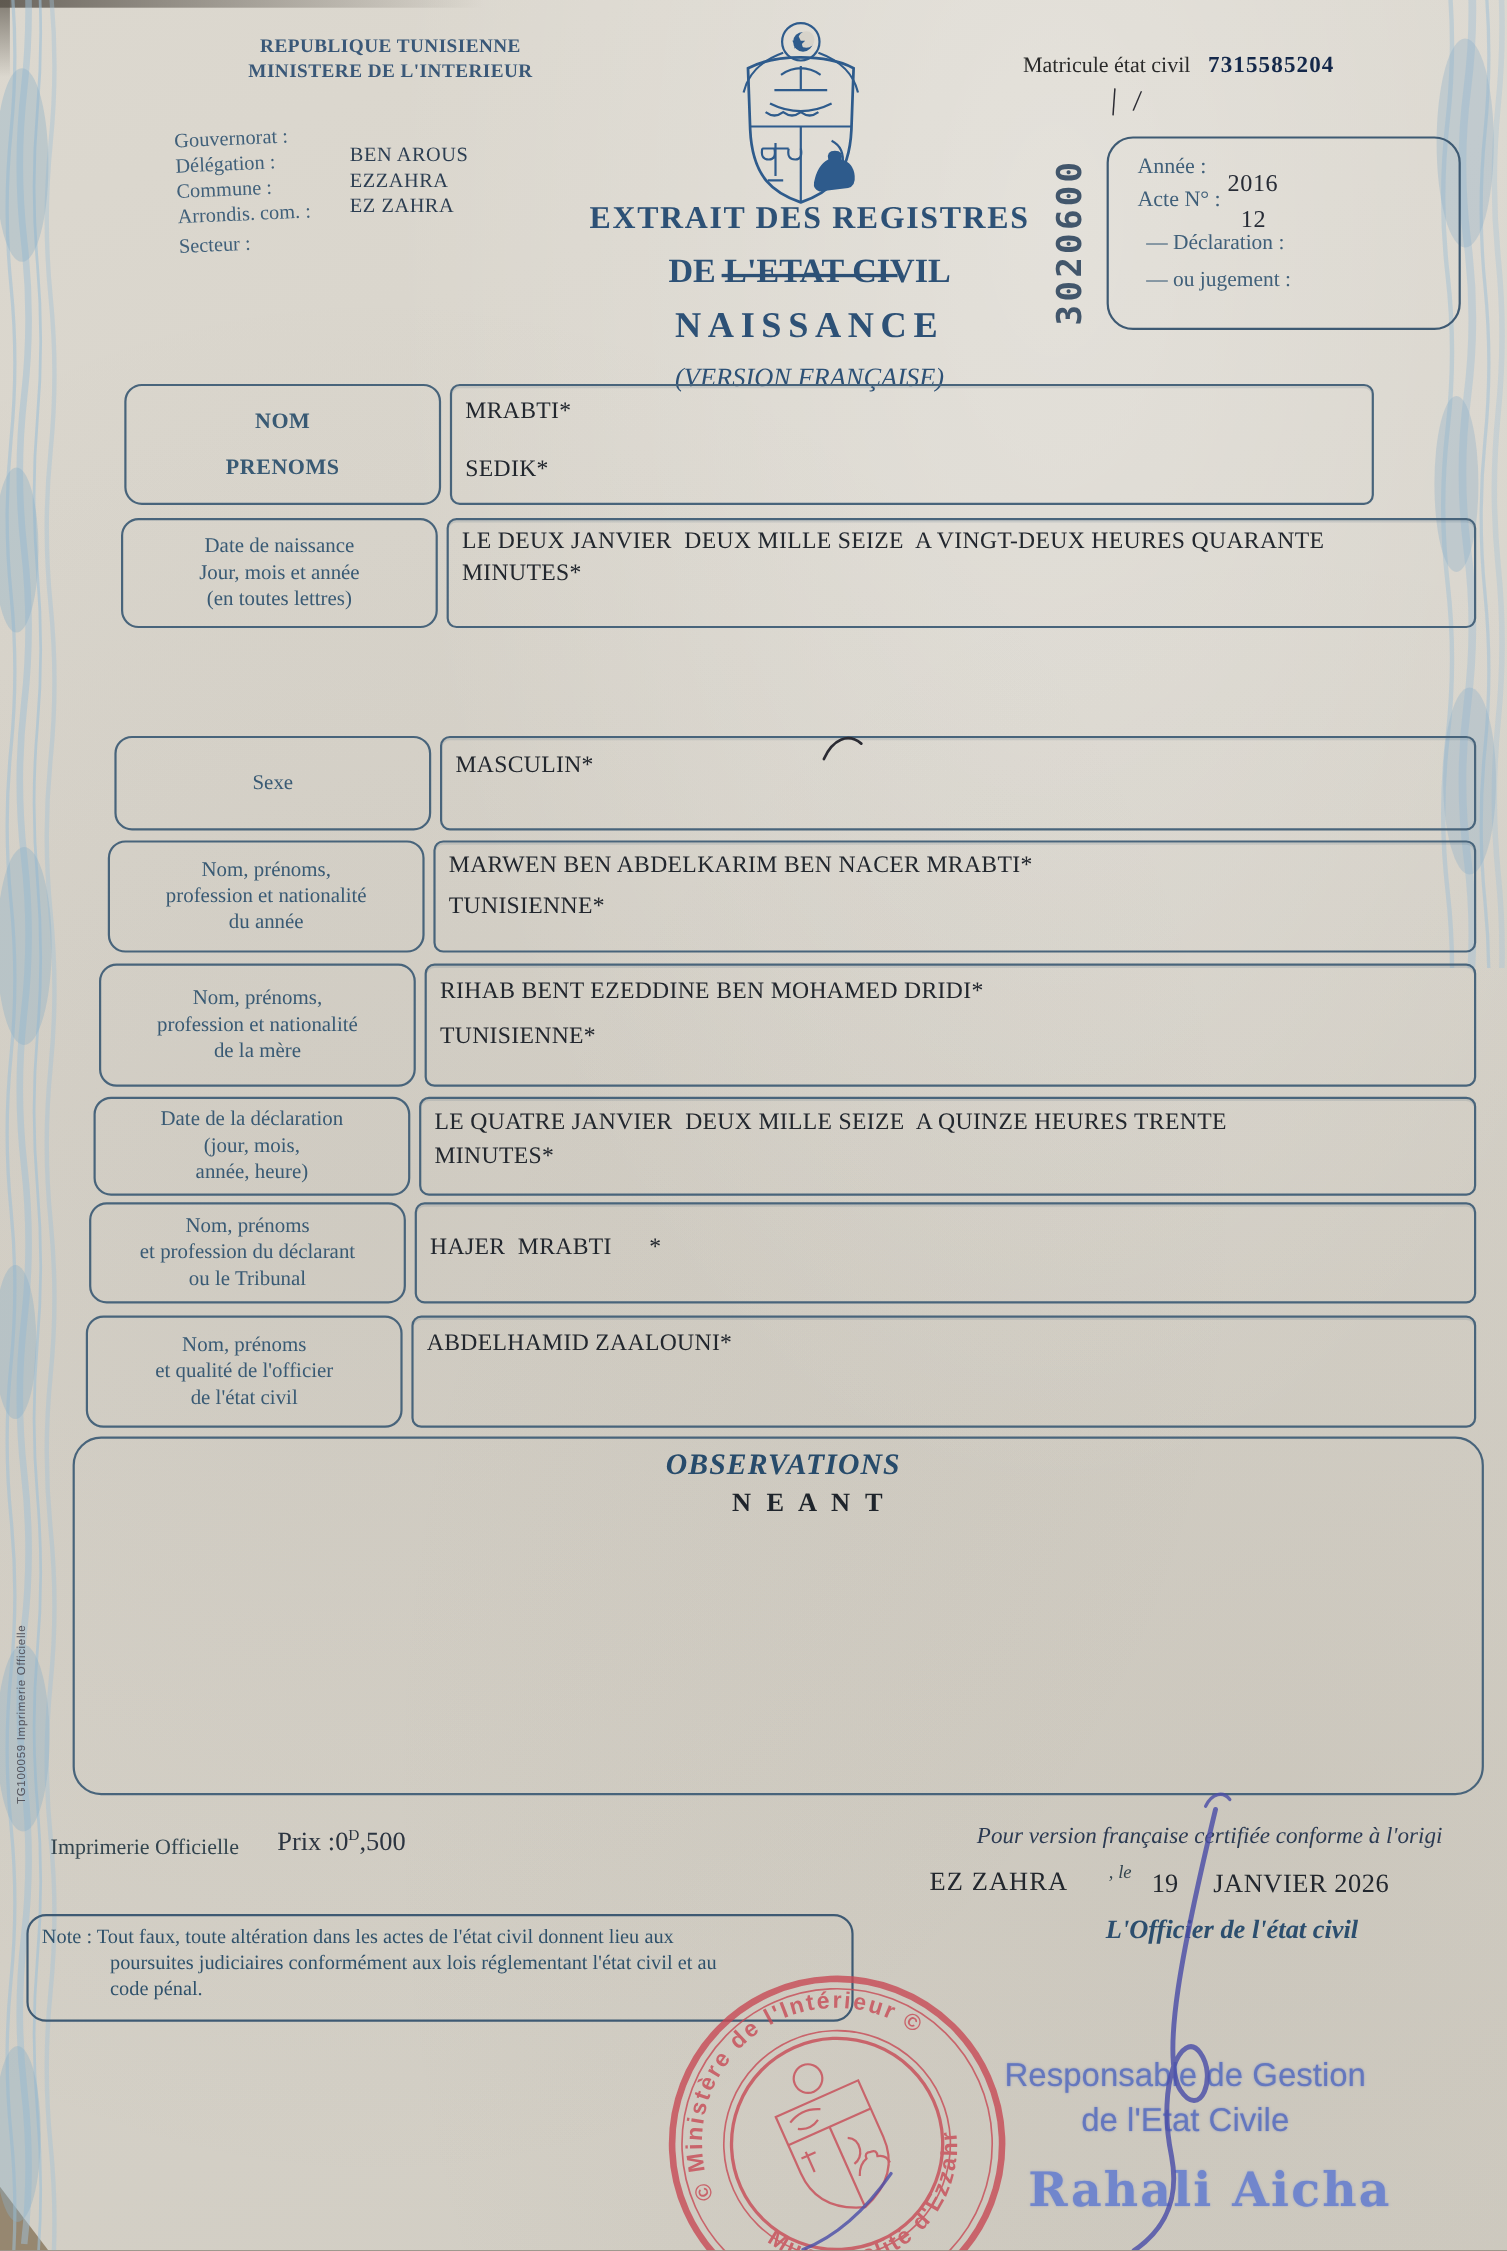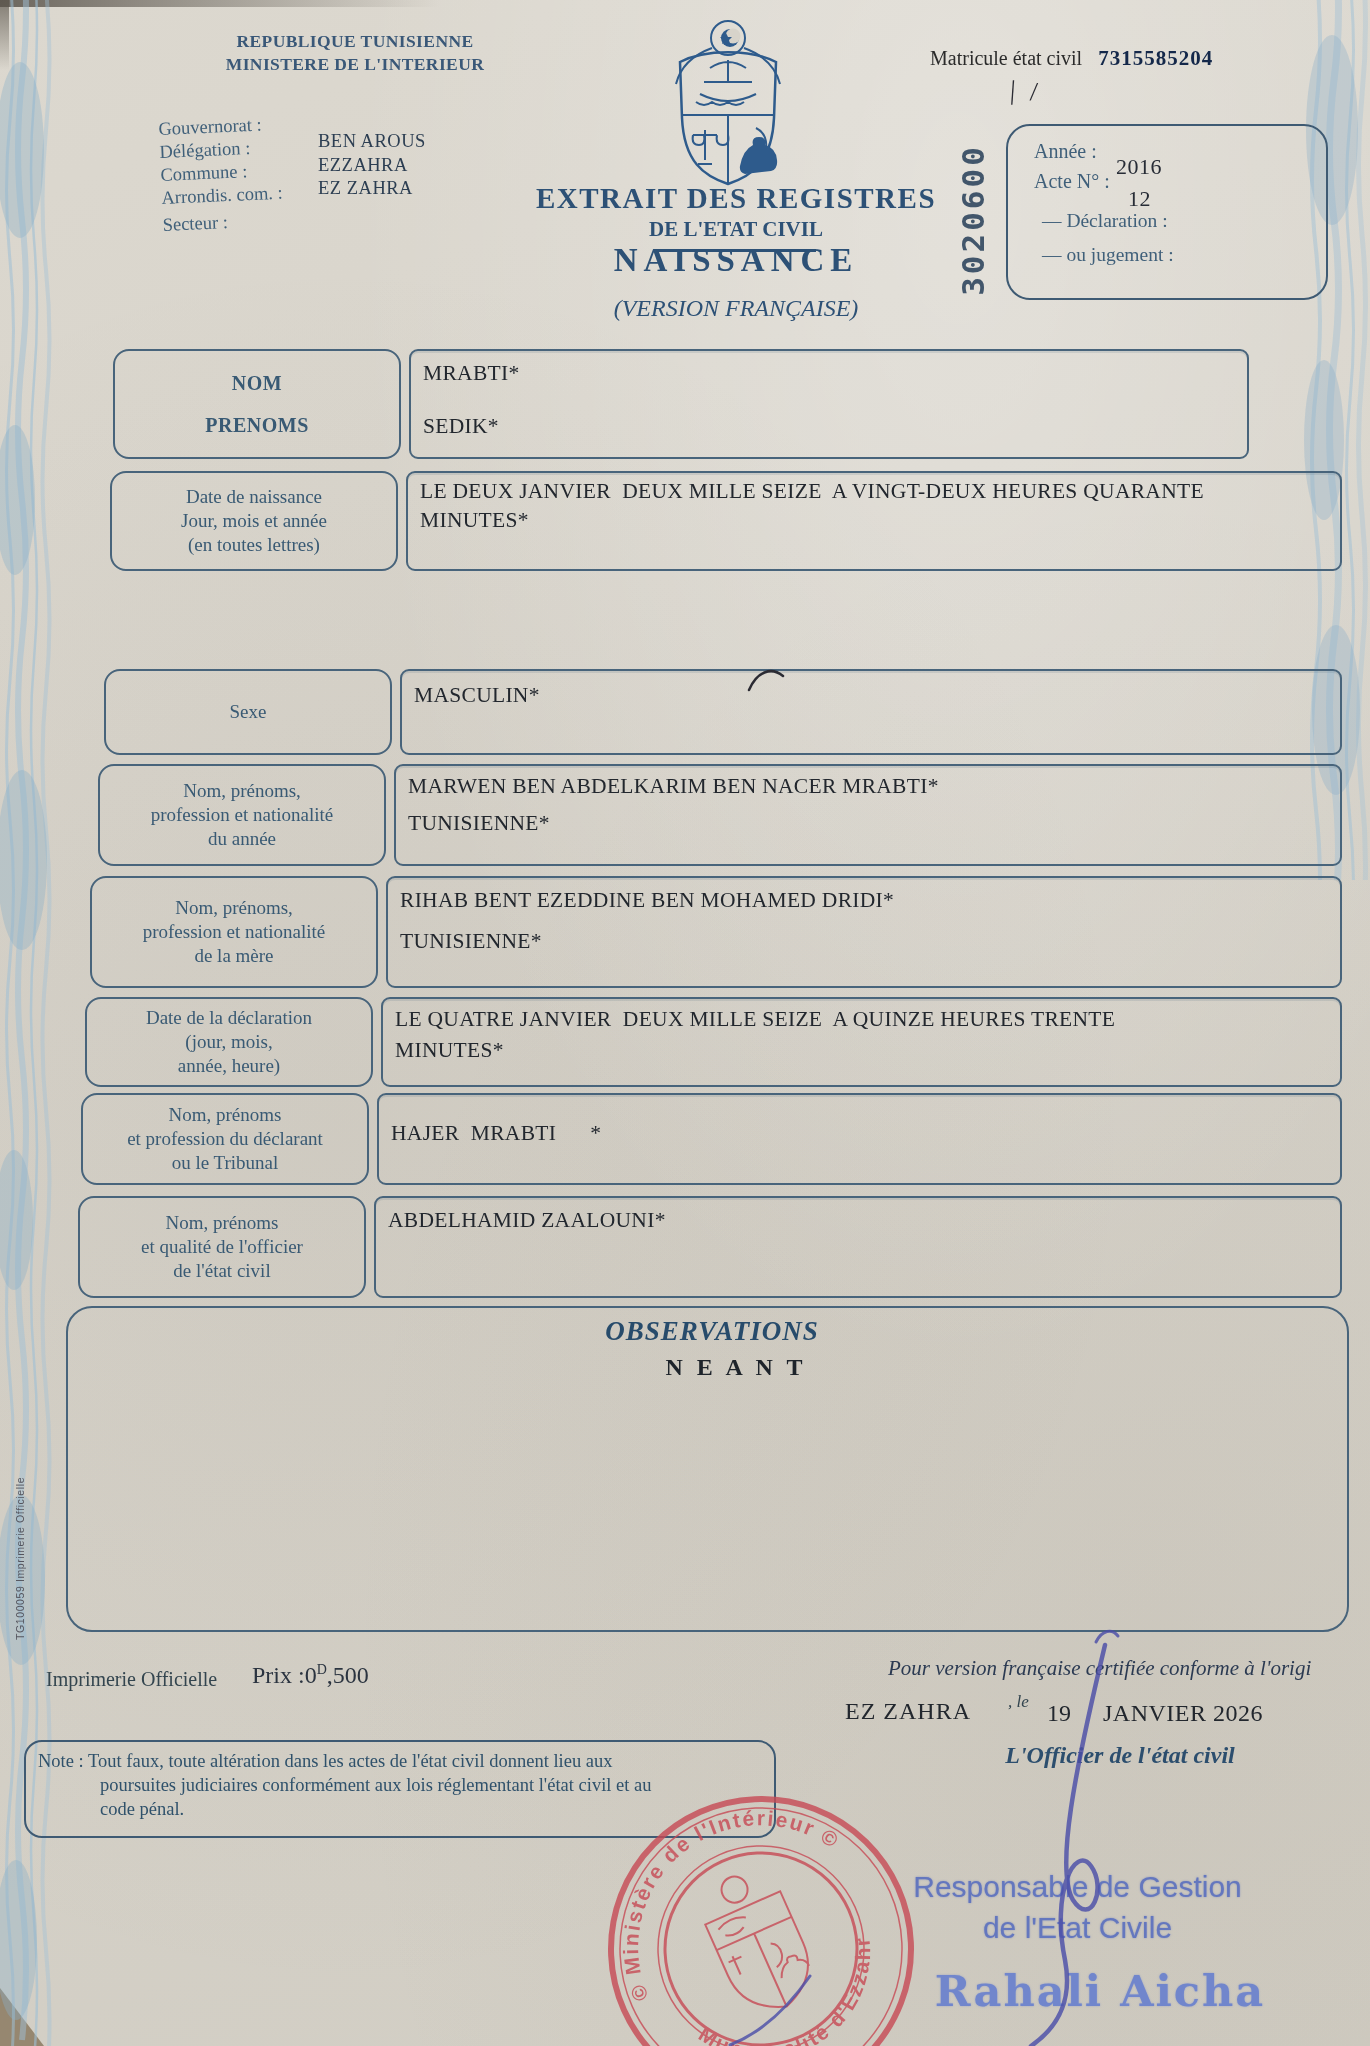--- a/index.html
+++ b/index.html
@@ -22,23 +22,23 @@
   .matricule .val{font-size:21px;font-weight:bold;color:#14284a;letter-spacing:1px;}
   .penmarks{left:1010px;top:76px;font-size:27px;color:#2b2b33;transform:rotate(4deg);letter-spacing:4px;}
   .vertnum{left:890px;top:200px;width:170px;height:40px;transform:rotate(-90deg);
     font-family:"DejaVu Sans Mono",monospace;font-weight:bold;font-size:31px;
     color:#42566b;letter-spacing:3px;text-align:center;}
   .actebox{left:1006px;top:124px;width:318px;height:172px;border:2.5px solid #3e5a73;border-radius:24px;}
   .actebox .pl{position:absolute;color:#40607a;font-size:20px;}
   .actebox .tv{position:absolute;color:#272c36;font-size:22px;letter-spacing:.5px;}
   .titles{left:436px;top:182px;width:600px;text-align:center;color:#2d5176;}
   .t1{font-size:29px;font-weight:bold;letter-spacing:1.5px;}
-  .t2{font-size:21px;font-weight:bold;margin-top:2px;}
+  .t2{font-size:31px;font-weight:bold;margin-top:13px;}
   .t2u{left:656px;top:249px;width:160px;height:2.5px;background:#2d5176;}
-  .t3{font-size:33px;font-weight:bold;letter-spacing:6px;}
+  .t3{font-size:33px;font-weight:bold;letter-spacing:6px;margin-top:14px;}
   .t4{font-size:24px;font-style:italic;margin-top:16px;}
   
   .frow{position:absolute;display:flex;gap:8px;}
   .lbox{border:2.2px solid #48647b;border-radius:16px;flex:0 0 288px;box-sizing:border-box;
     display:flex;flex-direction:column;justify-content:center;text-align:center;
     color:#395a74;font-size:19px;line-height:24px;padding:2px 8px;}
   .lbox div{white-space:pre;}
   .vbox{border:2.2px solid #48647b;border-radius:9px;flex:1;box-sizing:border-box;
     display:flex;flex-direction:column;padding-left:12px;color:#22272e;
     font-size:21.5px;letter-spacing:.3px;box-shadow:inset 0 2px 0 rgba(72,100,123,.15);}

